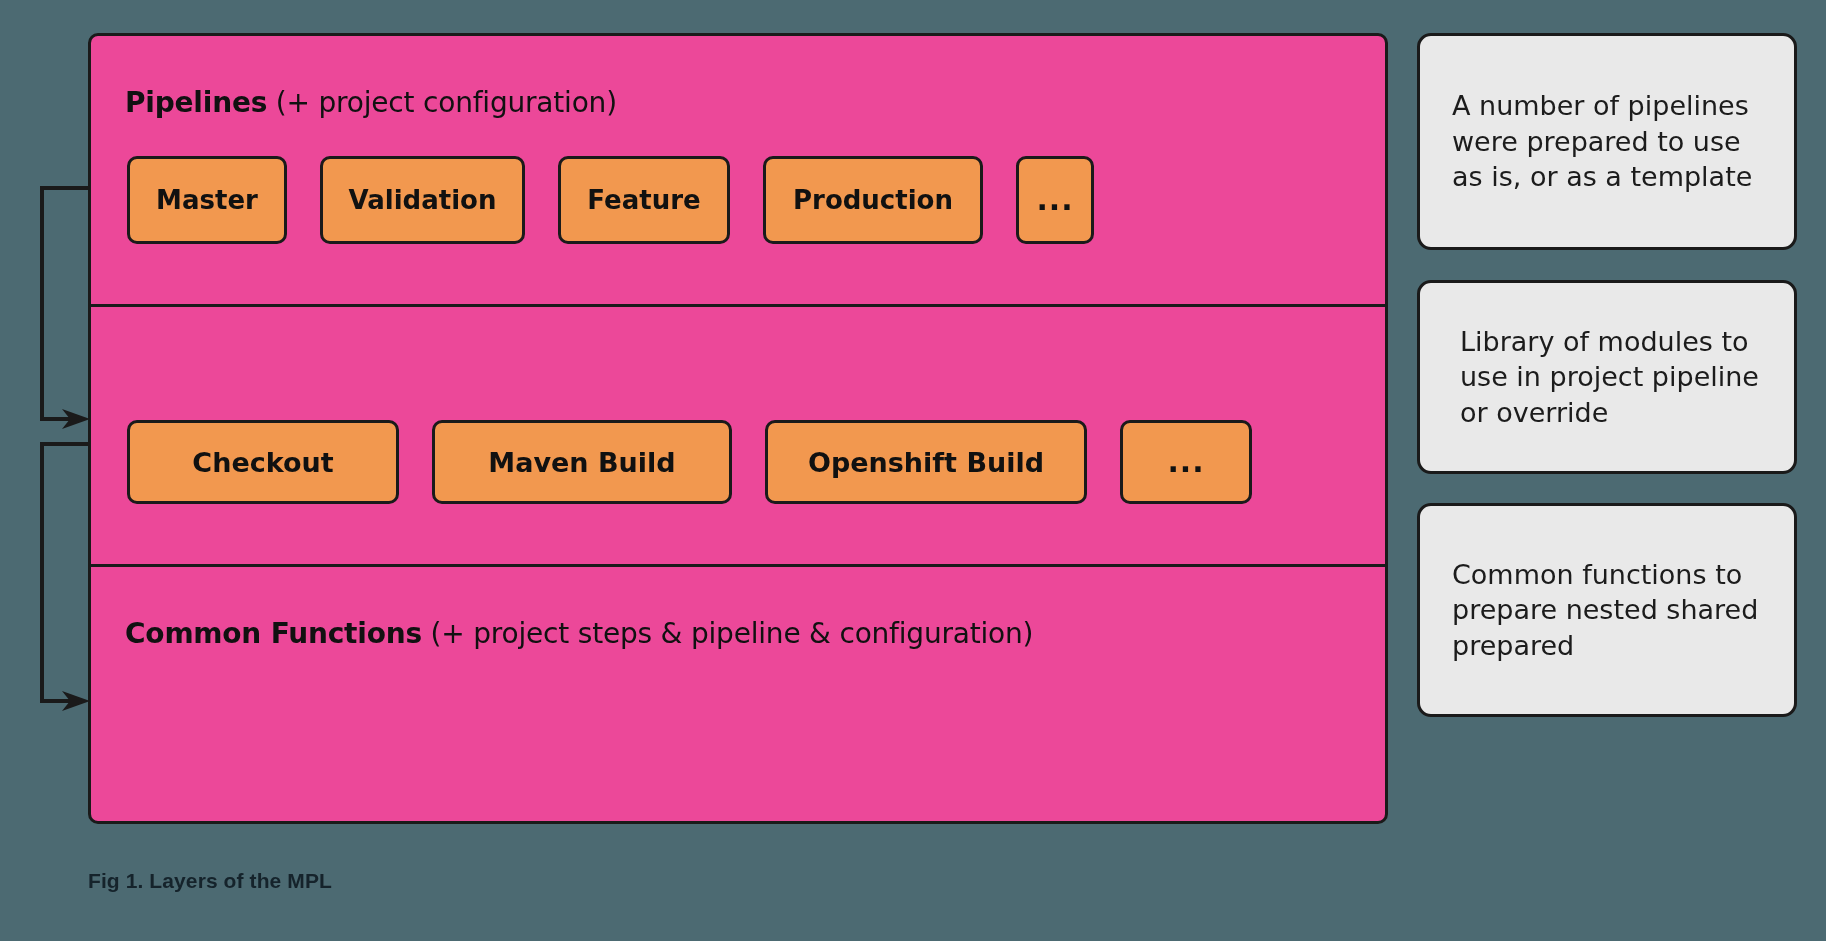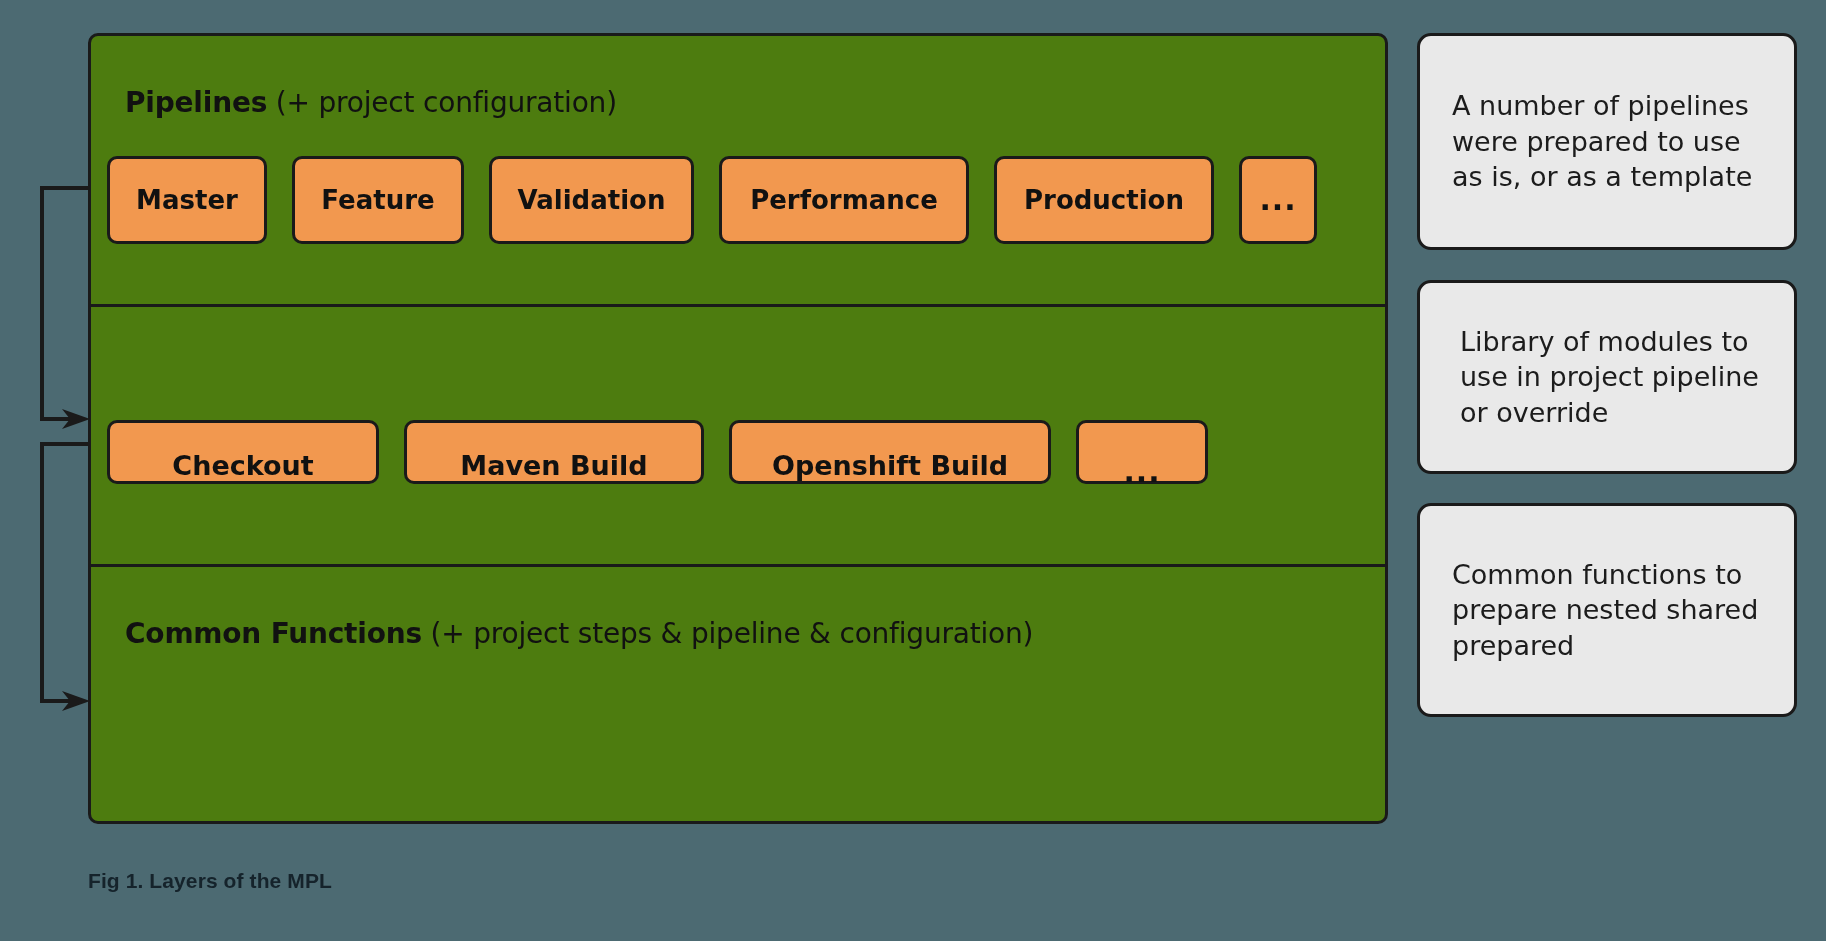--- a/index.html
+++ b/index.html
@@ -22,21 +22,21 @@
     width: 1826px;
     height: 941px;
   }
 
   .main-panel {
     position: absolute;
     left: 88px;
     top: 33px;
     width: 1300px;
     height: 791px;
-    background: #4d7c0f;
+    background: #ec4899;
     border: 3px solid #1a1a1a;
     border-radius: 10px;
     box-sizing: border-box;
     overflow: hidden;
   }
 
   .layer {
     position: relative;
     box-sizing: border-box;
     padding: 0;
@@ -59,44 +59,44 @@
   }
   .layer-title .t-bold {
     font-weight: bold;
   }
   .layer-title .t-rest {
     font-weight: normal;
   }
 
   .chip-row {
     position: absolute;
-    left: 16px;
+    left: 36px;
     display: flex;
     align-items: stretch;
-    gap: 0;
+    gap: 8px;
   }
   .row-pipelines { top: 120px; }
   .row-modules   { top: 113px; }
 
   .chip {
     background: #f2984f;
     border: 3px solid #1a1a1a;
     border-radius: 10px;
     box-sizing: border-box;
     display: flex;
     align-items: center;
     justify-content: center;
     color: #111111;
     font-weight: bold;
     font-size: 26px;
     margin-right: 25px;
     white-space: nowrap;
   }
   .chip-pipelines { height: 88px; }
-  .chip-modules   { height: 64px; font-size: 27px; align-items: flex-end; }
+  .chip-modules   { height: 84px; font-size: 27px; }
 
   .w-master      { width: 160px; }
   .w-feature     { width: 172px; }
   .w-validation  { width: 205px; }
   .w-performance { width: 250px; }
   .w-production  { width: 220px; }
   .w-ellipsis-1  { width: 78px; margin-right: 0; }
 
   .w-checkout    { width: 272px; }
   .w-maven       { width: 300px; }
@@ -172,28 +172,25 @@
   <div class="main-panel">
 
     <div class="layer layer-pipelines">
       <div class="layer-title">
         <span class="t-bold">Pipelines</span><span class="t-rest"> (+ project configuration)</span>
       </div>
       <div class="chip-row row-pipelines">
         <div class="chip chip-pipelines w-master">
             <span>Master</span>
           </div>
+        <div class="chip chip-pipelines w-validation">
+            <span>Validation</span>
+          </div>
         <div class="chip chip-pipelines w-feature">
             <span>Feature</span>
-          </div>
-        <div class="chip chip-pipelines w-validation">
-            <span>Validation</span>
-          </div>
-        <div class="chip chip-pipelines w-performance">
-            <span>Performance</span>
           </div>
         <div class="chip chip-pipelines w-production">
             <span>Production</span>
           </div>
         <div class="chip chip-pipelines w-ellipsis-1">
             <span class="ellipsis-glyph">...</span>
           </div>
       </div>
     </div>
 

